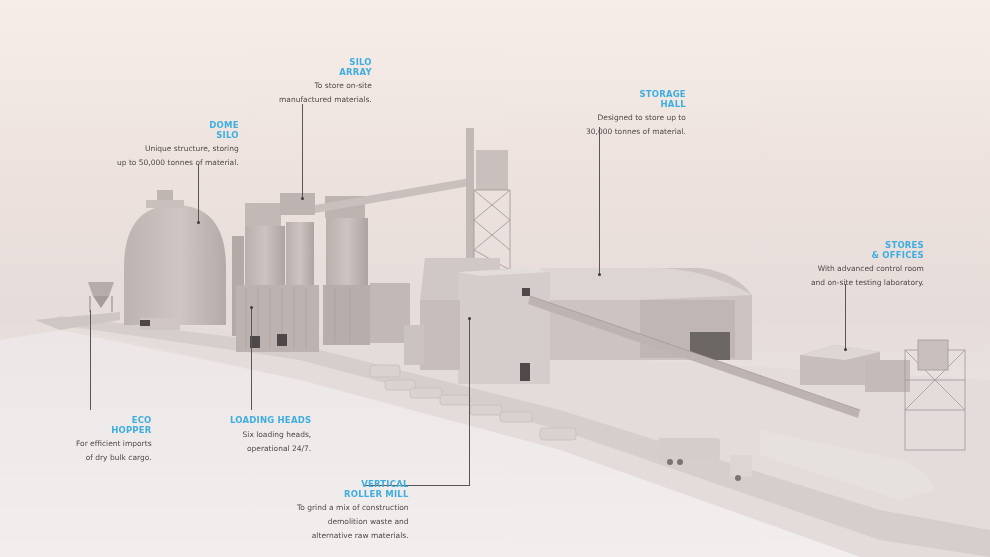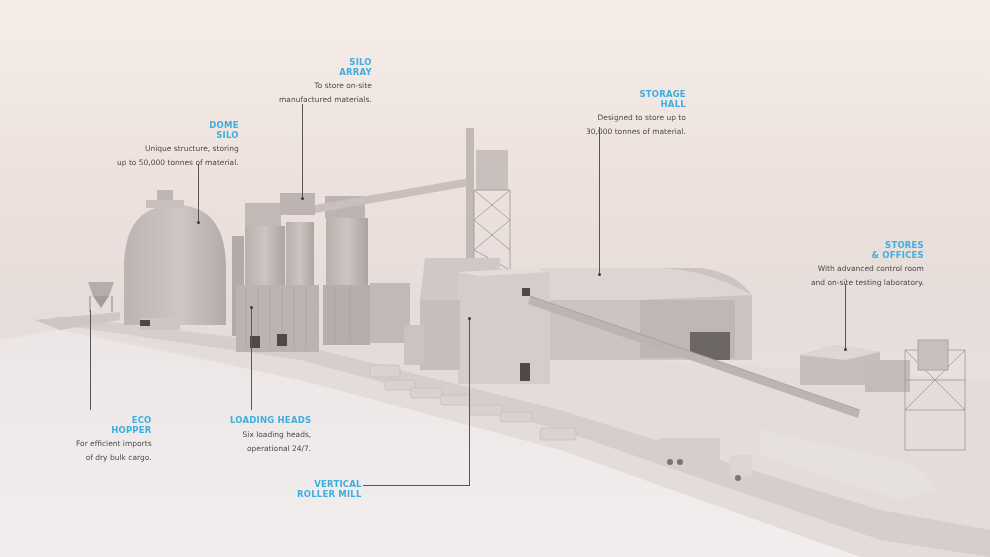--- a/index.html
+++ b/index.html
@@ -208,13 +208,16 @@
 
 <div class="label" style="left:230px;top:416px;">
   <div class="title">LOADING HEADS</div>
   <div class="desc">Six loading heads,
 operational 24/7.</div>
 </div>
 
 <div class="label" style="left:297px;top:480px;">
   <div class="title">VERTICAL
 ROLLER MILL</div>
+  <div class="desc">To grind a mix of construction
+demolition waste and
+alternative raw materials.</div>
 </div>
 
 </body></html>

